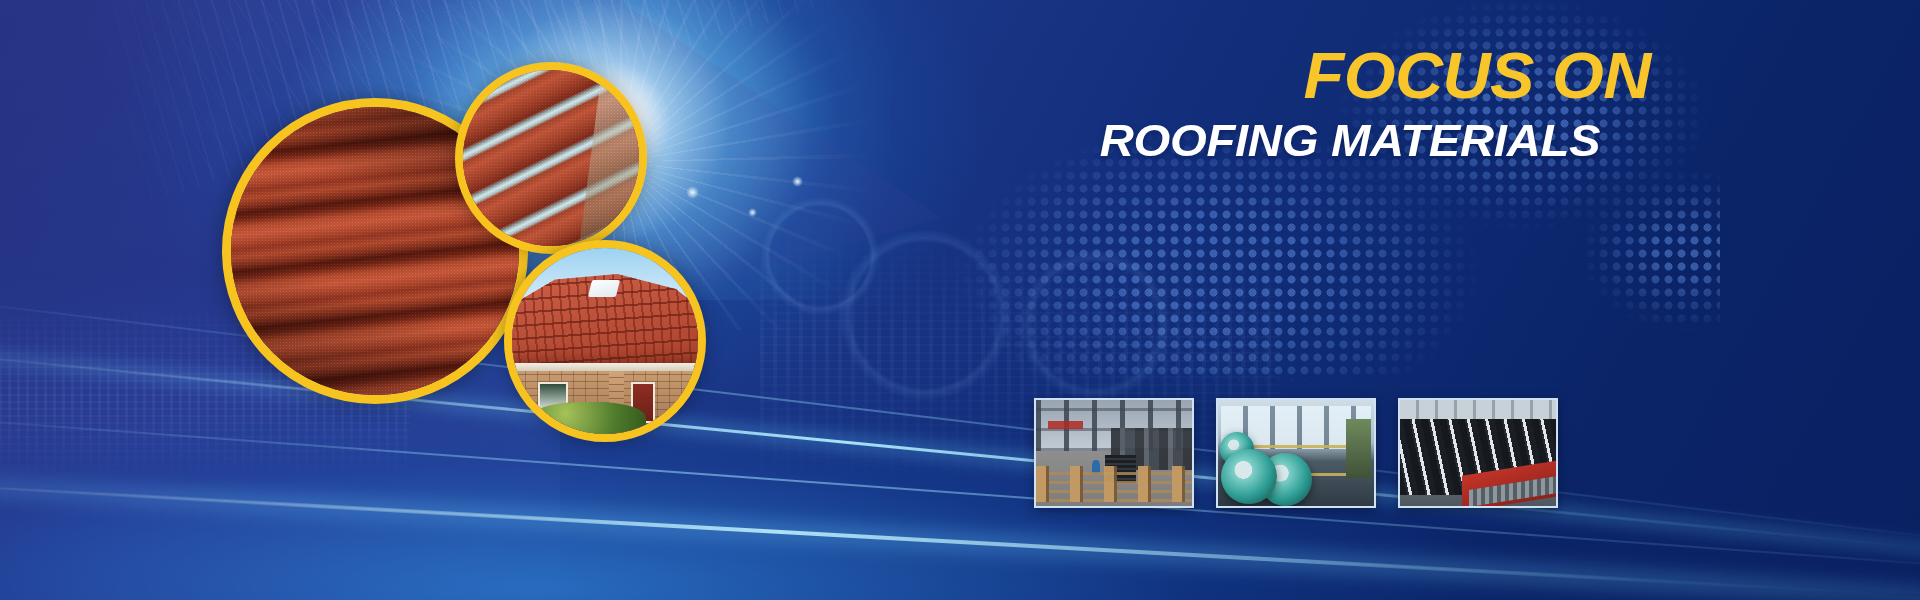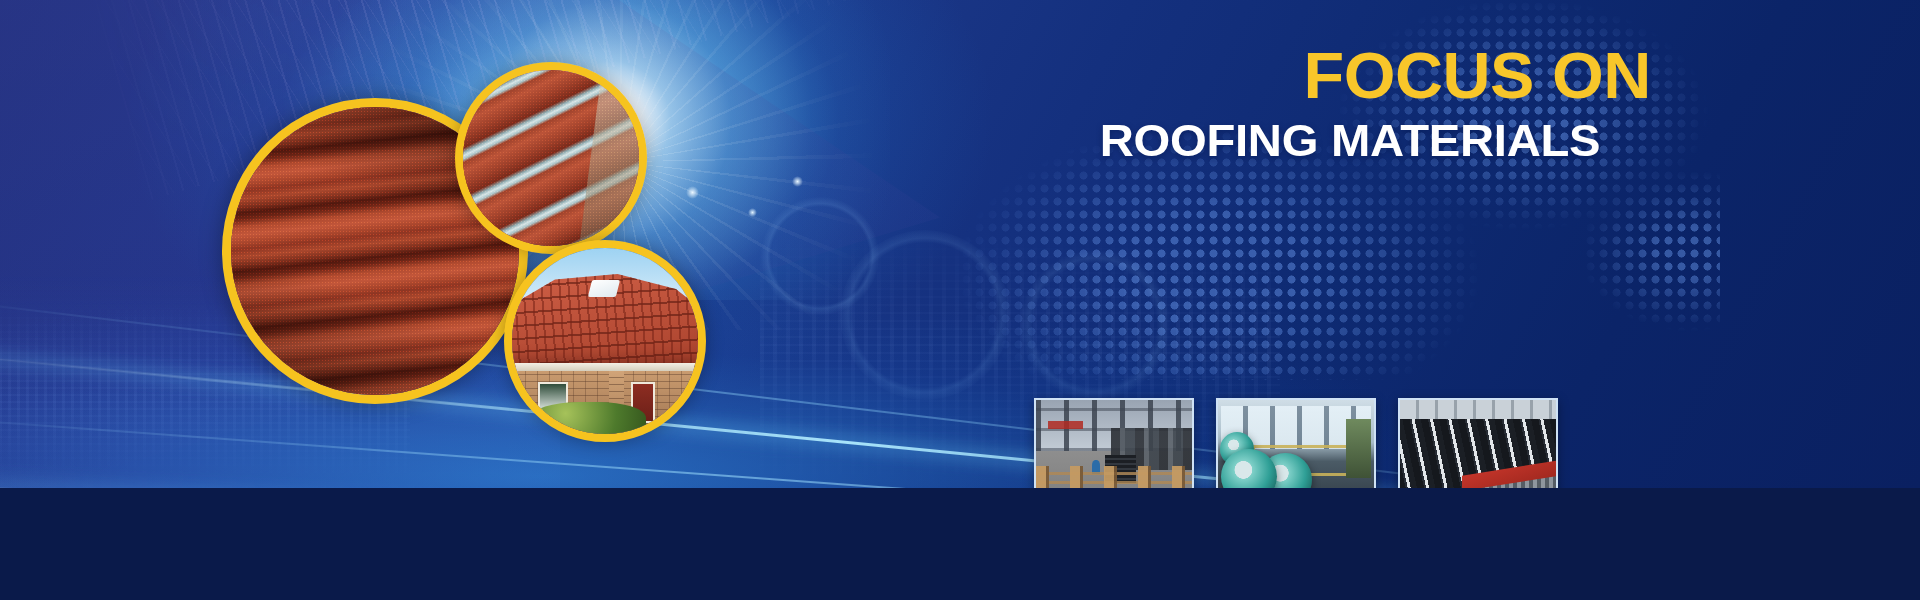--- a/index.html
+++ b/index.html
@@ -1,21 +1,22 @@
 <!DOCTYPE html>
 <html><head>
 <meta charset="utf-8">
 <style>
   html,body{margin:0;padding:0;background:#0a1a4a;}
   .banner{
-    position:relative;width:1920px;height:488px;overflow:hidden;
+    position:relative;width:1920px;height:600px;overflow:hidden;
     font-family:"Liberation Sans", sans-serif;
     background:
       radial-gradient(ellipse 620px 420px at 560px 120px, rgba(120,215,255,0.95) 0%, rgba(70,180,245,0.55) 22%, rgba(30,110,200,0.22) 45%, rgba(20,50,140,0) 70%),
       linear-gradient(118deg,#22307e 0%,#23368c 18%,#1e3a8c 34%,#14307e 52%,#0e2a72 68%,#0b2468 82%,#0a2061 100%);
+    font-style: italic;
   }
 
   
   .bg-city-left{
     position:absolute;left:0;top:0;width:560px;height:600px;
     background:
       linear-gradient(180deg, rgba(60,90,190,0.0) 45%, rgba(90,120,220,0.13) 70%, rgba(40,70,170,0.0) 100%);
     opacity:.85;
   }
   .bg-city-left:before{

